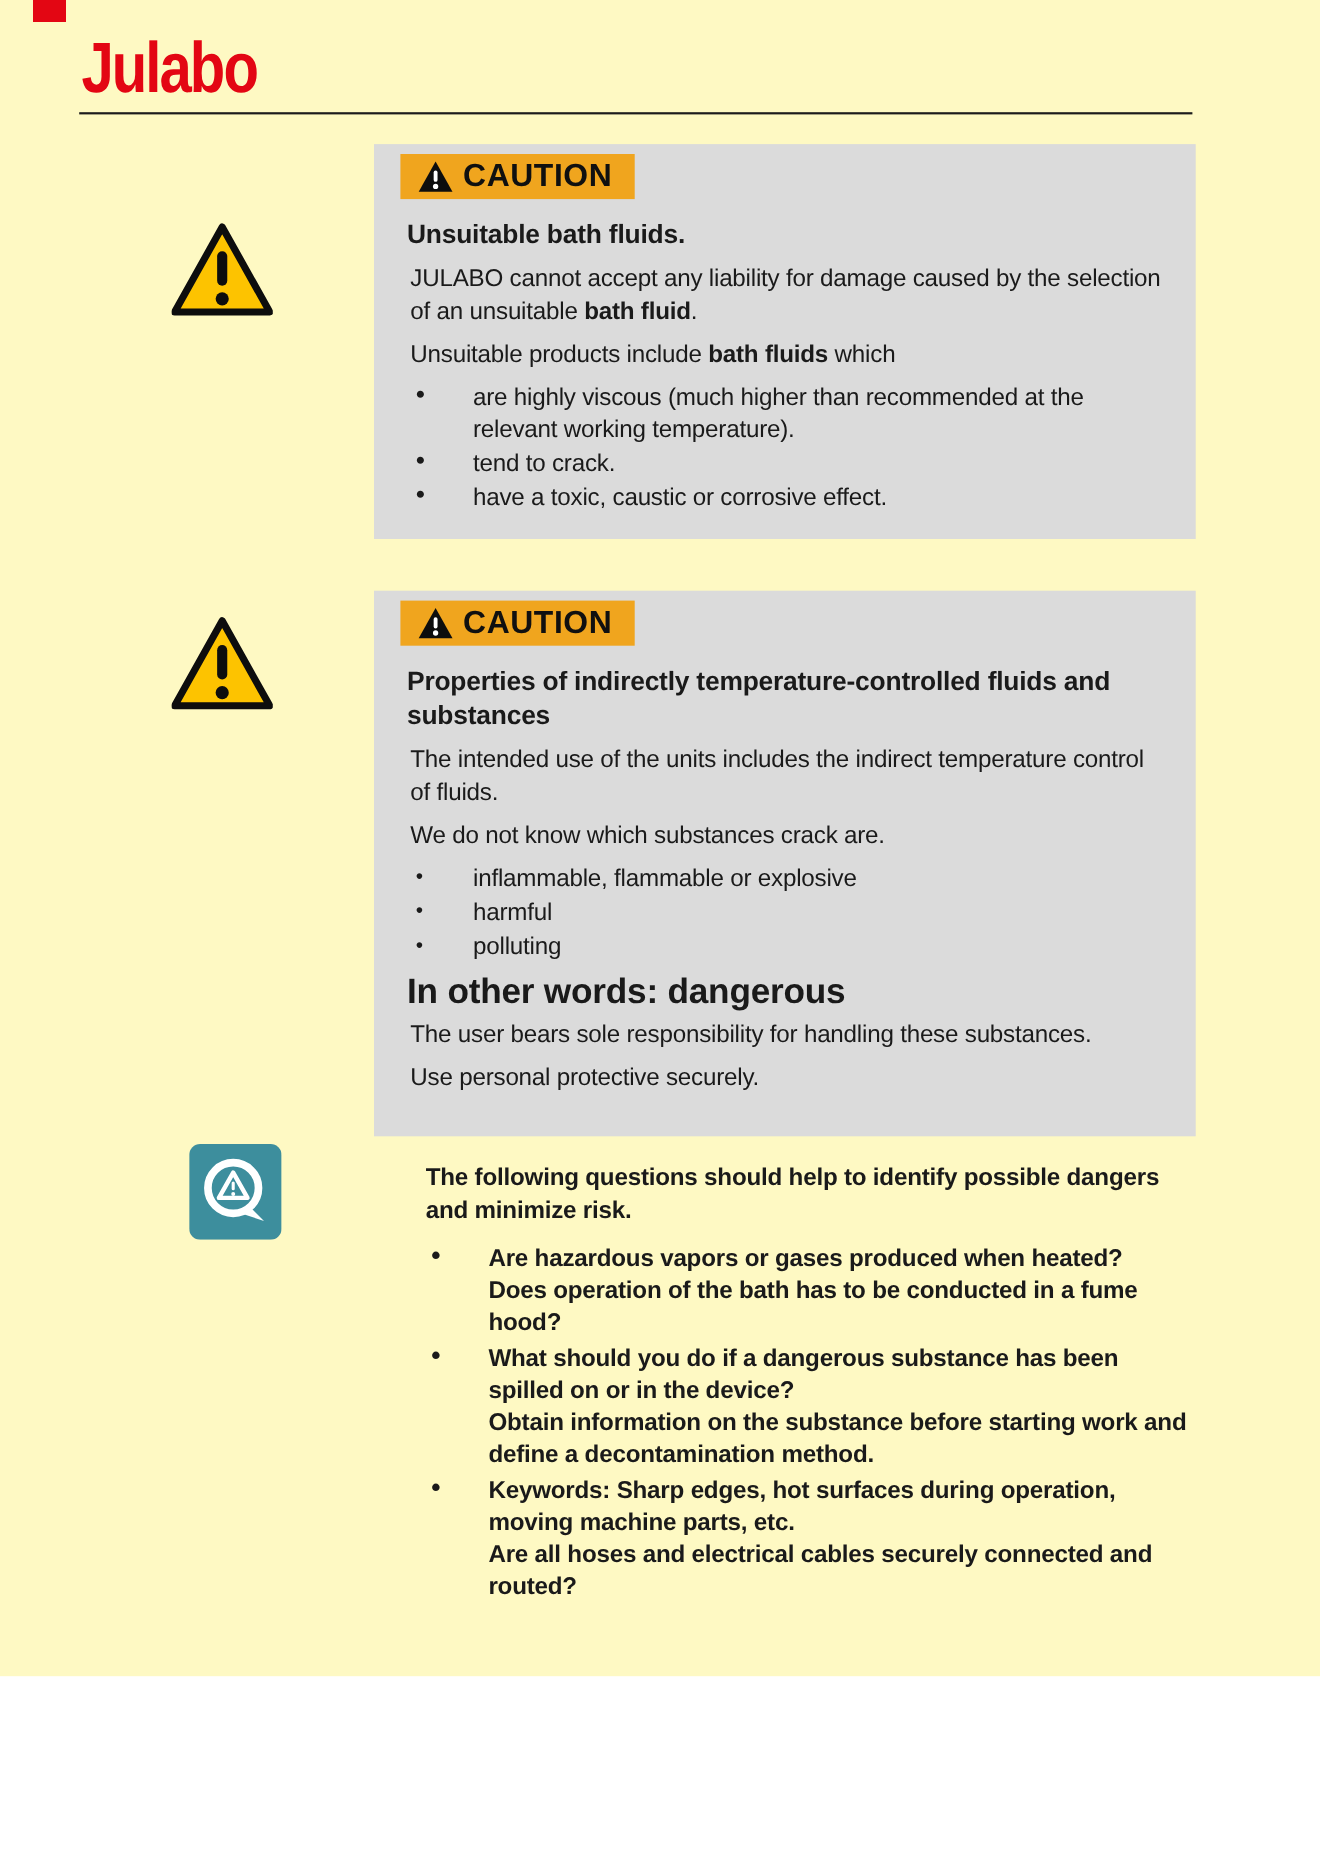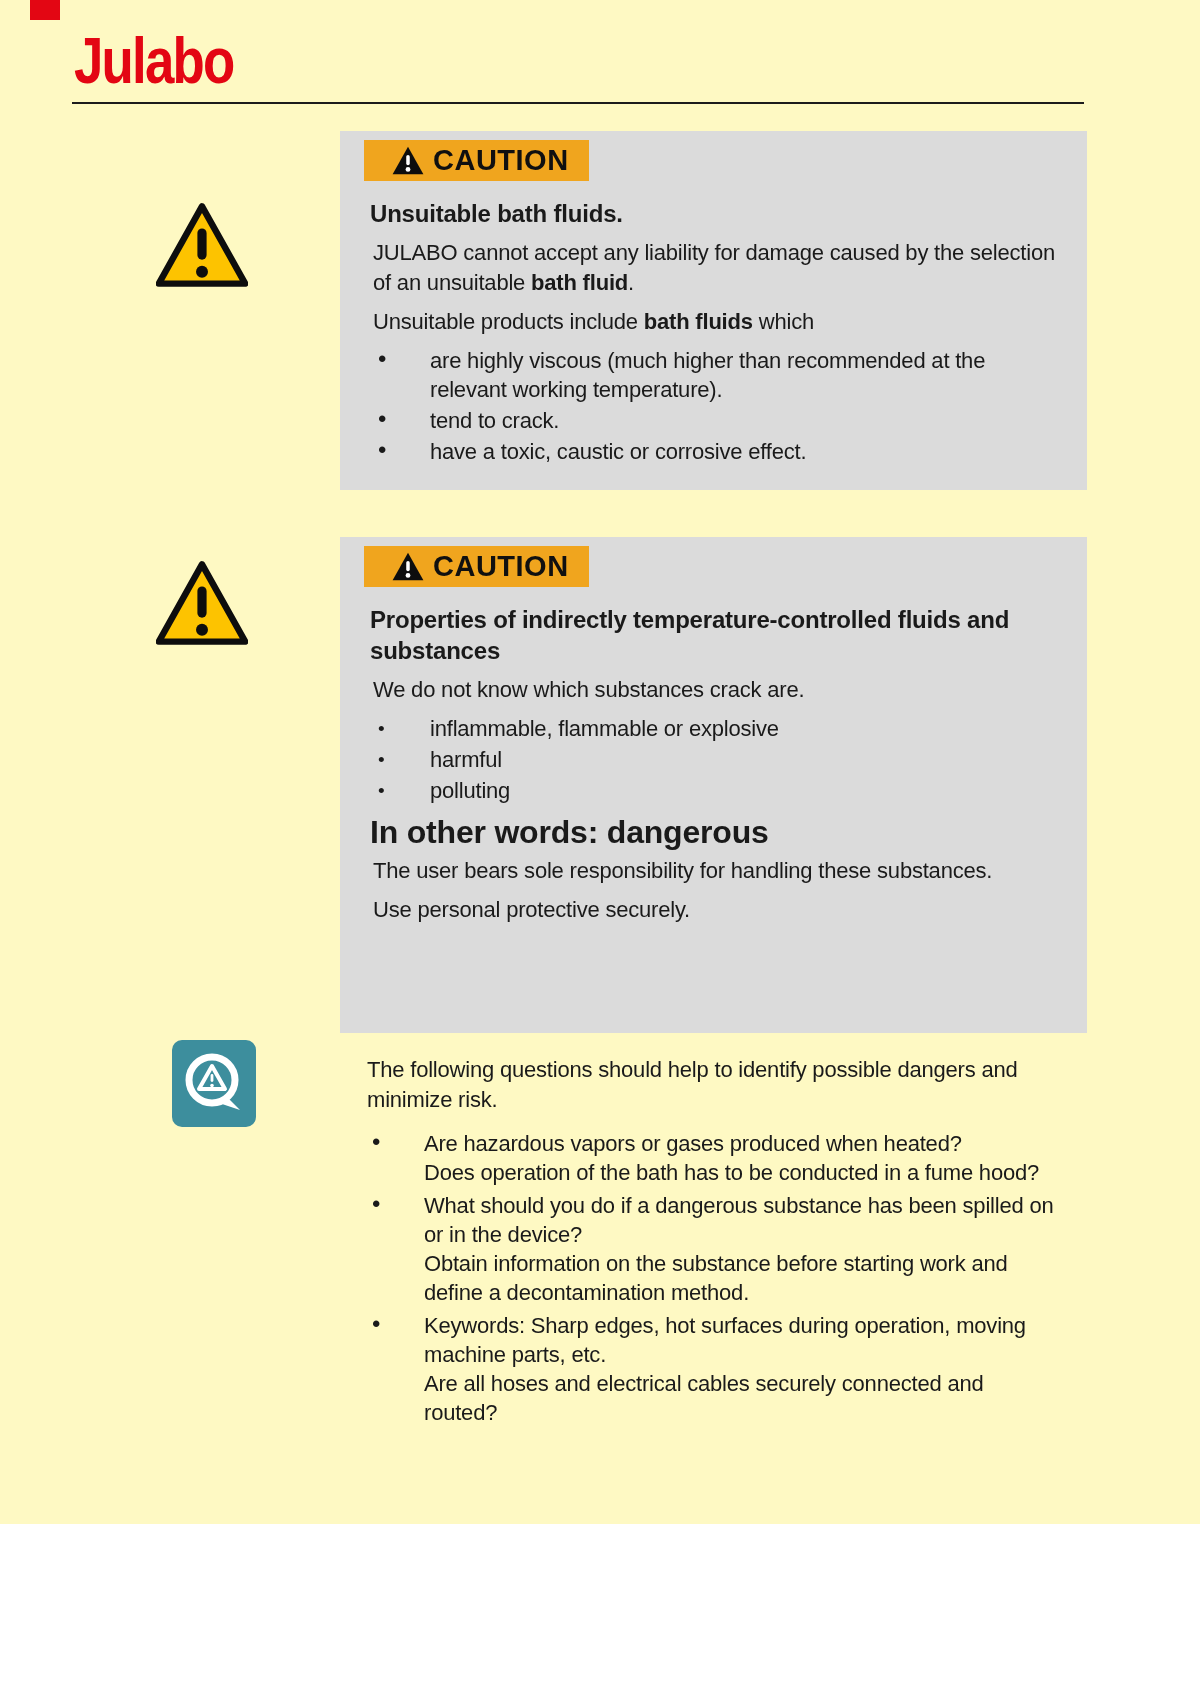--- a/index.html
+++ b/index.html
@@ -27,39 +27,39 @@
   
   .cbox {
     position:absolute; left:340px; width:747px; background:#dbdbdb;
     padding:9px 27px 16px 30px; box-sizing:border-box;
   }
   .cbox.b1 { top:131px; min-height:349px; }
   .cbox.b2 { top:537px; min-height:496px; }
 
   .banner {
     display:inline-flex; align-items:center; gap:9px;
-    background:#f0a51e; height:41px; padding:0 20px 0 28px; margin-left:-6px;
+    background:#f0a51e; height:41px; padding:0 20px 0 16px; margin-left:-6px;
   }
   .banner-tri { width:32px; height:29px; display:block; }
   .banner-text { font-size:29px; font-weight:800; color:#101010; letter-spacing:0.5px; }
 
   .box-title { font-size:24px; font-weight:bold; line-height:31px; margin:17px 0 4px 0; letter-spacing:-0.2px; }
   .cbox p, .notes p { font-size:22px; line-height:30px; margin:9px 3px; letter-spacing:-0.2px; }
   .subtitle { font-size:32px; font-weight:bold; line-height:30px; margin:12px 0 4px 0; letter-spacing:-0.2px; }
 
   .li { position:relative; padding-left:60px; font-size:22px; line-height:29px; letter-spacing:-0.2px; margin:2px 0; }
   .li .dot { position:absolute; left:8px; top:-2px; font-size:24px; }
   .li.small .dot { font-size:19px; top:0; }
   .ul { margin:8px 0; }
   .li .line { display:block; }
 
   
   .info-icon { position:absolute; left:172px; top:1040px; width:84px; height:87px; }
 
-  .notes { position:absolute; left:364px; top:1046px; width:695px; }
+  .notes { position:absolute; left:384px; top:1046px; width:695px;font-weight:bold; }
   .notes .ul { margin-top:14px; }
   .notes .li { margin:4px 0; }
 
   
   .rule-bottom { position:absolute; left:80px; top:1624px; width:1003px; height:2px; background:#1c1c1c; }
   .page-number { position:absolute; left:76px; top:1631px; font-size:24px; font-weight:bold; color:#111; }
   .footer-site { position:absolute; left:0; right:0; top:1637px; text-align:center; font-size:25px; color:#3a3a3a; letter-spacing:0; }
 </style>
 </head>
 <body>
@@ -105,20 +105,21 @@
   <div class="cbox b2">
     <div class="banner">
       <svg class="banner-tri" viewBox="0 0 100 90">
         <path d="M50 2 L98 88 L2 88 Z" fill="#0d0d0d"></path>
         <rect x="44.5" y="28" width="11" height="32" rx="5.5" fill="#fff"></rect>
         <circle cx="50" cy="73" r="7.5" fill="#fff"></circle>
       </svg>
       <span class="banner-text">CAUTION</span>
     </div>
     <div class="box-title">Properties of indirectly temperature-controlled fluids and substances</div>
+    <p>The intended use of the units includes the indirect temperature control of fluids.</p>
     <p>We do not know which substances crack are.</p>
     <div class="ul">
       <div class="li small"><span class="dot">•</span><span>inflammable, flammable or explosive</span></div>
       <div class="li small"><span class="dot">•</span><span>harmful</span></div>
       <div class="li small"><span class="dot">•</span><span>polluting</span></div>
     </div>
     <div class="subtitle">In other words: dangerous</div>
     <p>The user bears sole responsibility for handling these substances.</p>
     <p>Use personal protective securely.</p>
   </div>

